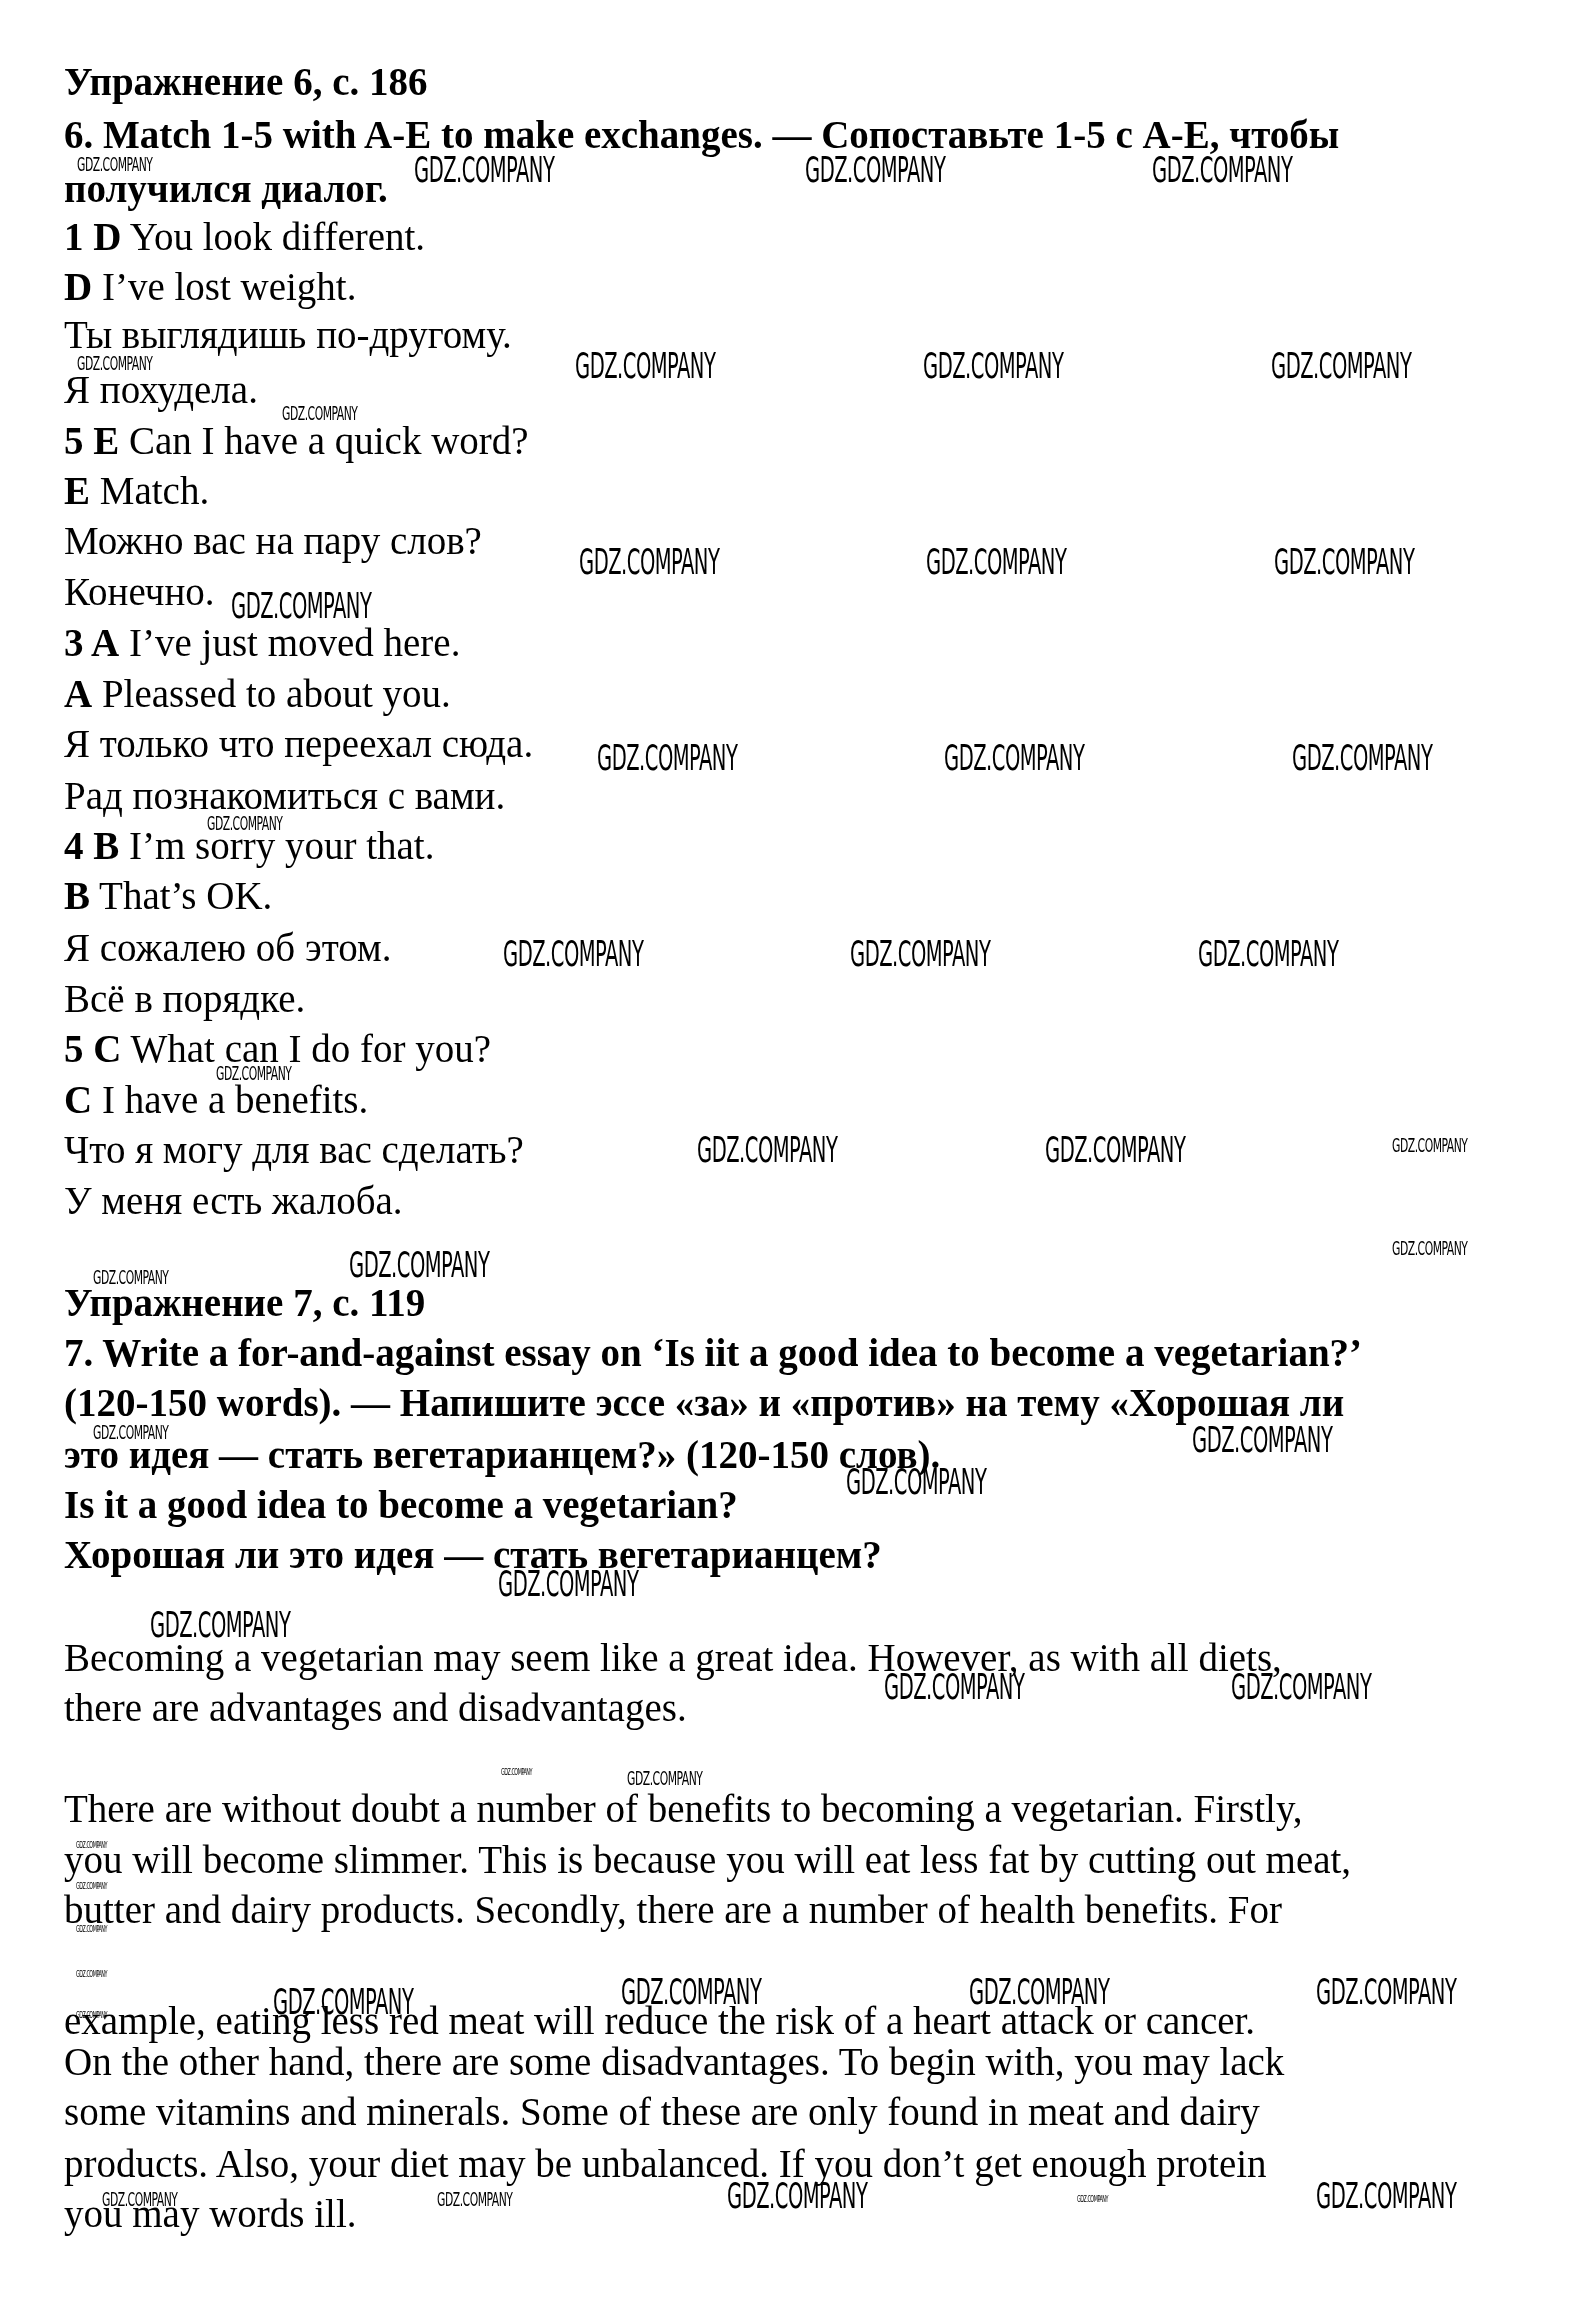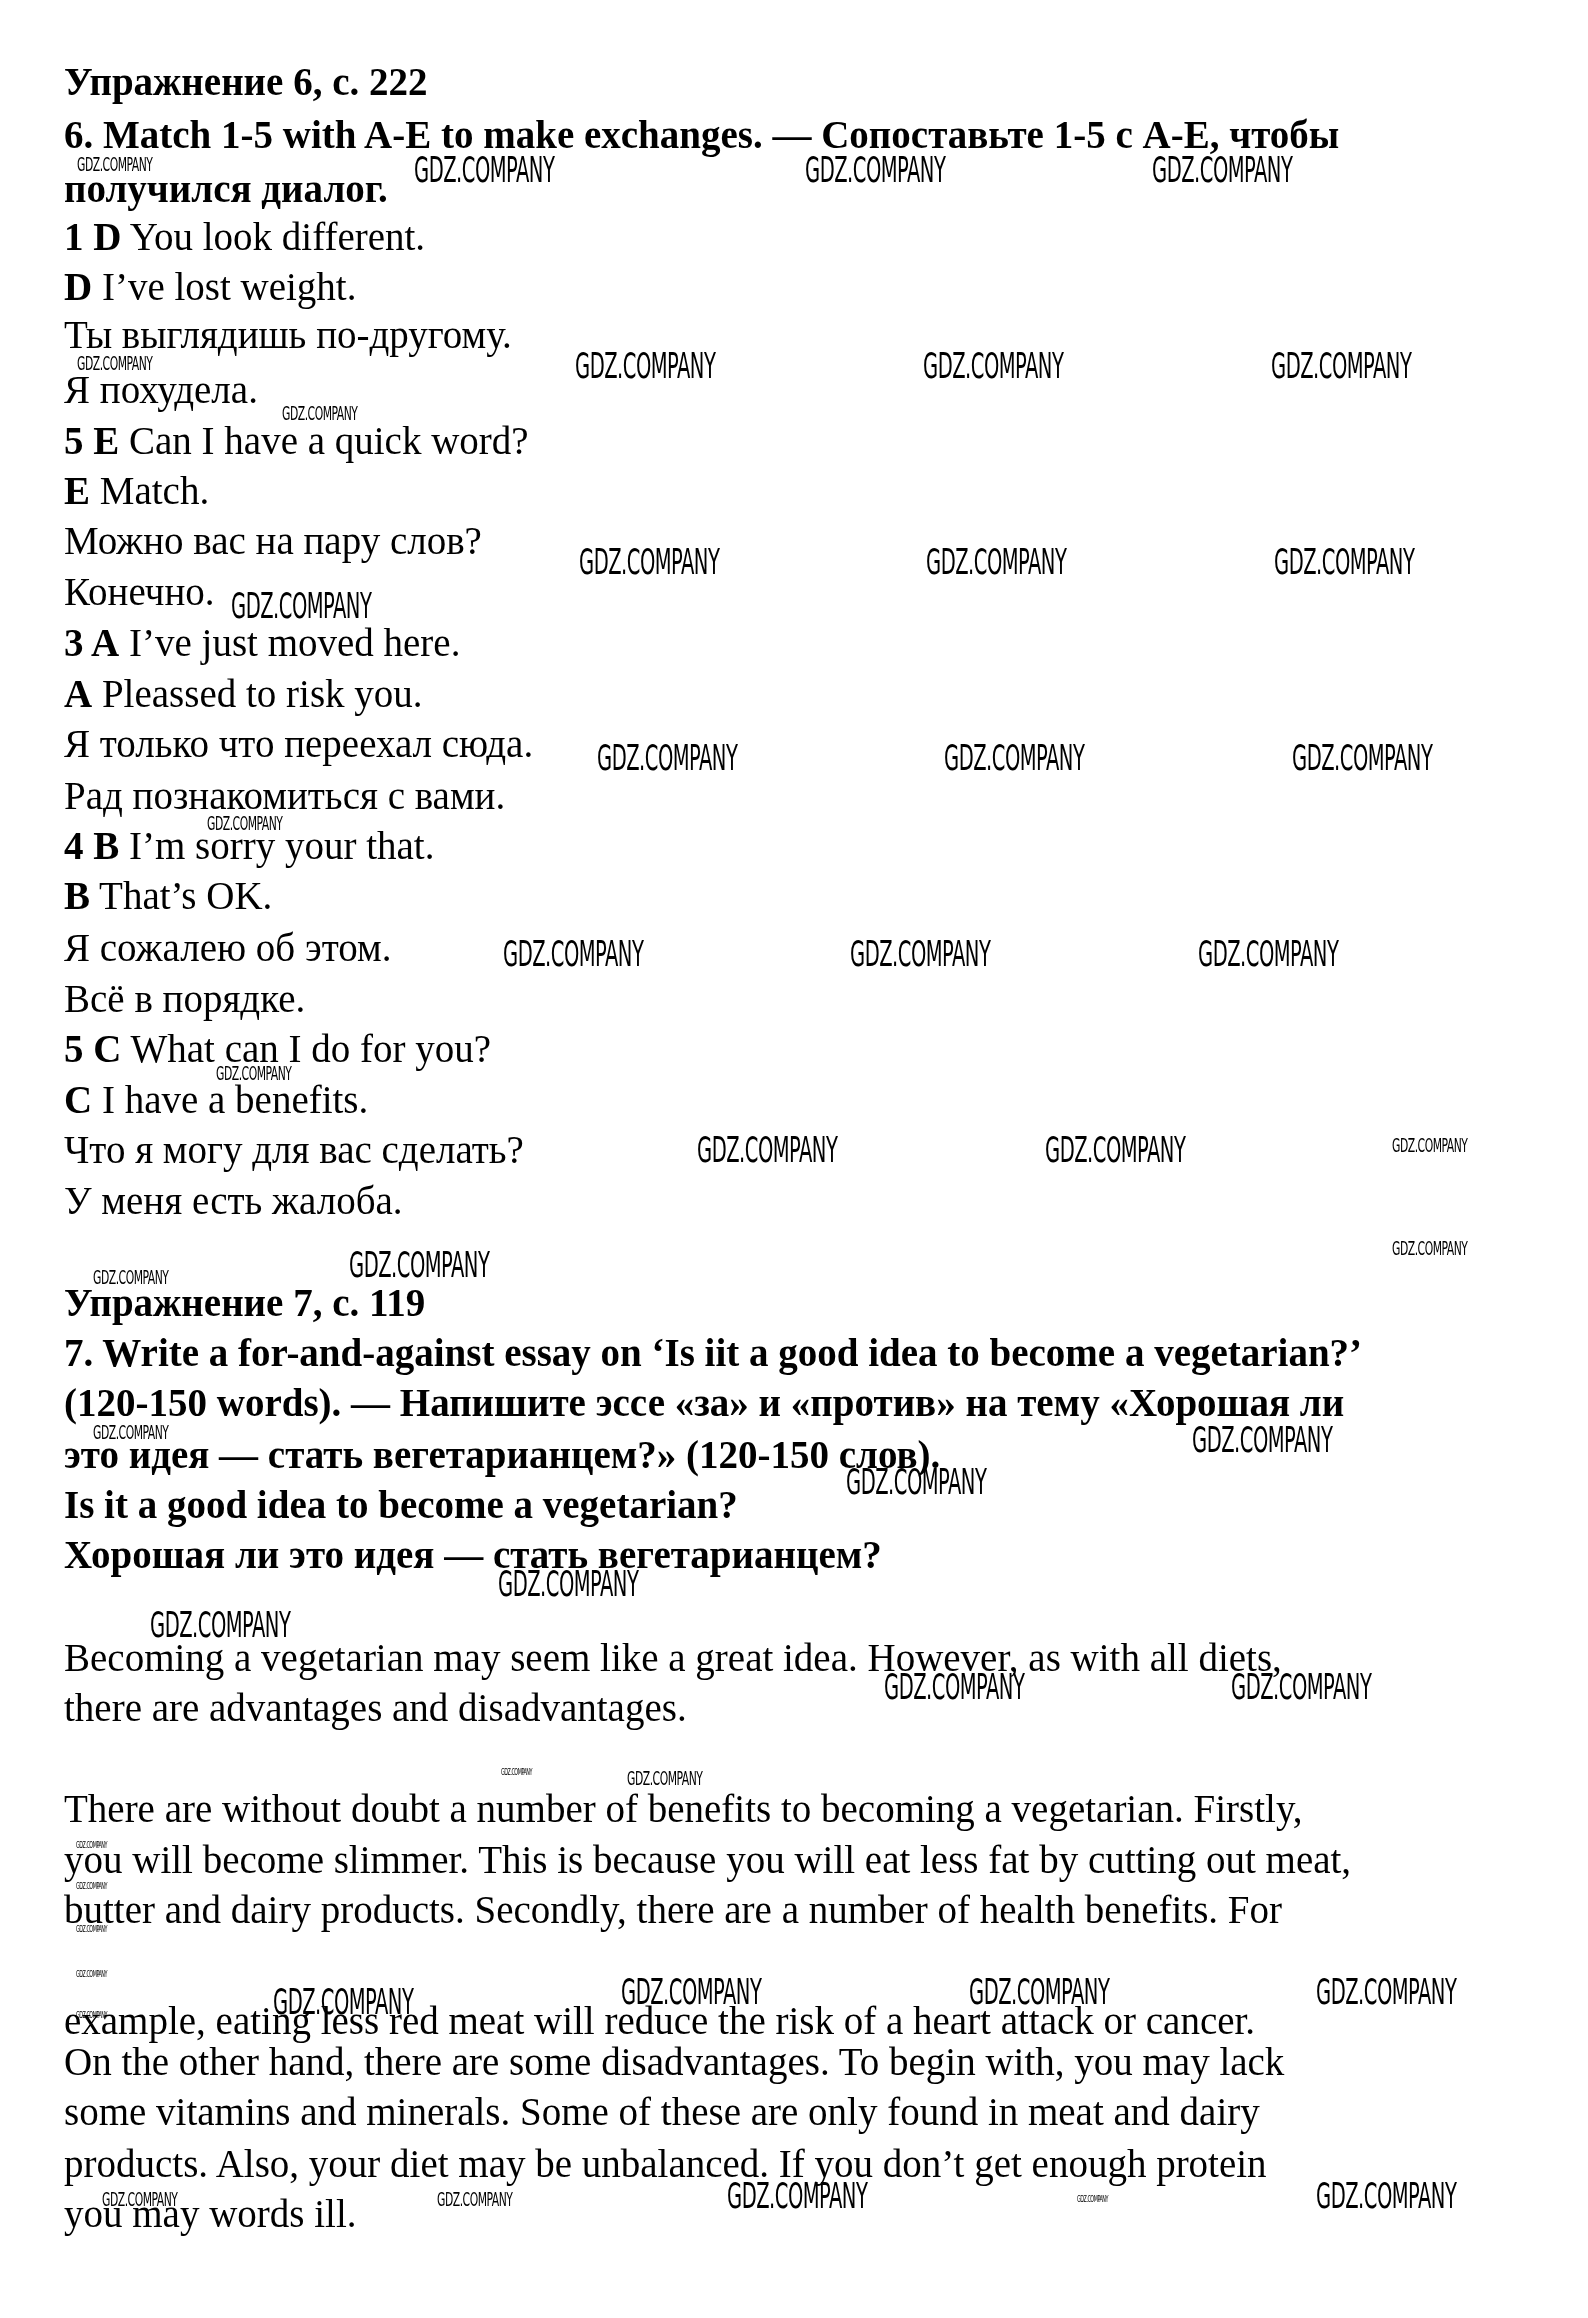--- a/index.html
+++ b/index.html
@@ -10,36 +10,36 @@
   .wm { position: absolute; font-family: "DejaVu Sans Condensed", "Liberation Sans Narrow", "Liberation Sans", sans-serif;
         color: #000; white-space: nowrap; font-weight: normal; letter-spacing: -0.8px;
         transform-origin: left top; }
   .wm.big { font-size: 35px; transform: scaleX(0.62); }
   .wm.mid { font-size: 20px; transform: scaleX(0.6); }
   .wm.tiny { font-size: 9px; transform: scaleX(0.6); }
 </style>
 </head>
 <body>
 
-<div class="line b" style="top:59px">Упражнение 6, с. 222</div>
+<div class="line b" style="top:59px">Упражнение 6, с. 186</div>
 <div class="line b" style="top:112px">6. Match 1-5 with A-E to make exchanges. — Сопоставьте 1-5 с A-E, чтобы</div>
 <div class="line b" style="top:166px">получился диалог.</div>
 
 <div class="line" style="top:214px"><b>1 D</b><span> You look different.</span></div>
 <div class="line" style="top:264px"><b>D</b><span> I’ve lost weight.</span></div>
 <div class="line" style="top:312px">Ты выглядишь по-другому.</div>
 <div class="line" style="top:367px">Я похудела.</div>
 
 <div class="line" style="top:418px"><b>5 E</b><span> Can I have a quick word?</span></div>
 <div class="line" style="top:468px"><b>E</b><span> Match.</span></div>
 <div class="line" style="top:518px">Можно вас на пару слов?</div>
 <div class="line" style="top:569px">Конечно.</div>
 
 <div class="line" style="top:620px"><b>3 A</b><span> I’ve just moved here.</span></div>
-<div class="line" style="top:671px"><b>A</b><span> Pleassed to risk you.</span></div>
+<div class="line" style="top:671px"><b>A</b><span> Pleassed to about you.</span></div>
 <div class="line" style="top:721px">Я только что переехал сюда.</div>
 <div class="line" style="top:773px">Рад познакомиться с вами.</div>
 
 <div class="line" style="top:823px"><b>4 B</b><span> I’m sorry your that.</span></div>
 <div class="line" style="top:873px"><b>B</b><span> That’s OK.</span></div>
 <div class="line" style="top:925px">Я сожалею об этом.</div>
 <div class="line" style="top:976px">Всё в порядке.</div>
 
 <div class="line" style="top:1026px"><b>5 C</b><span> What can I do for you?</span></div>
 <div class="line" style="top:1077px"><b>C</b><span> I have a benefits.</span></div>

